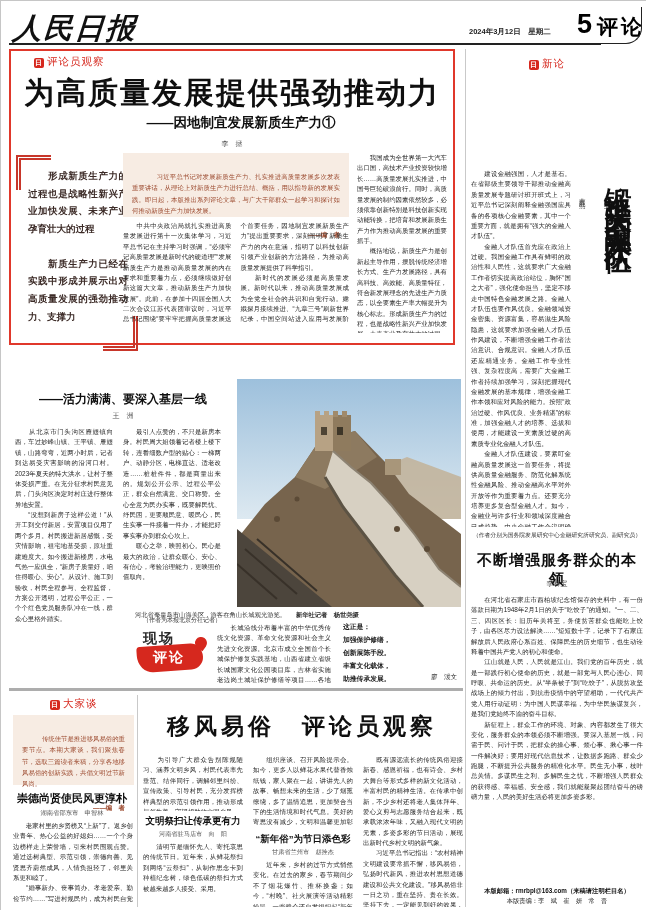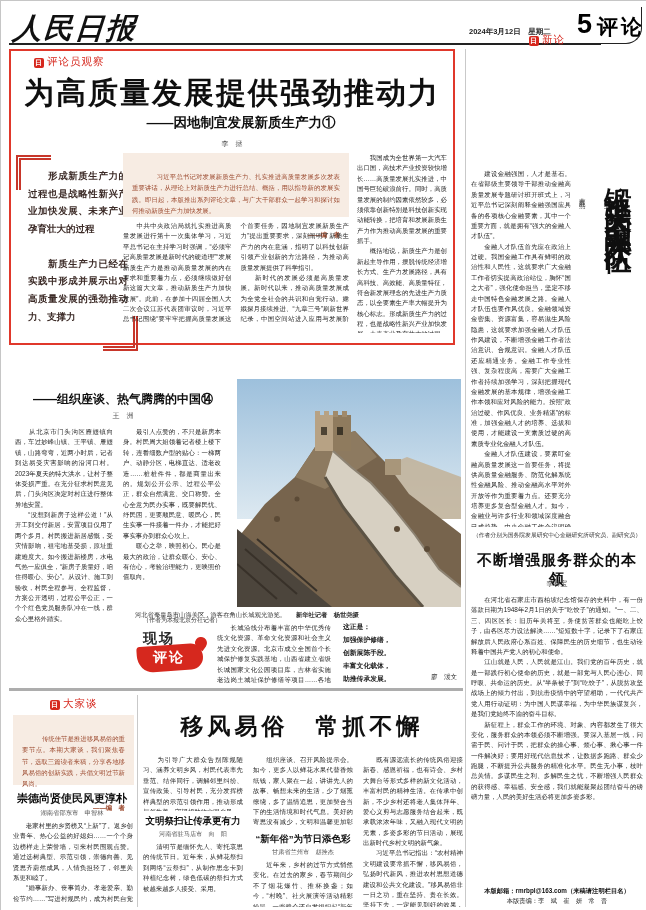--- a/index.html
+++ b/index.html
@@ -78,21 +78,21 @@
     </div>
 
     <div class="abs body-text cols2" style="left:112px;top:170px;width:226px;height:112px;">　　中共中央政治局就扎实推进高质量发展进行第十一次集体学习，习近平总书记在主持学习时强调，“必须牢记高质量发展是新时代的硬道理”“发展新质生产力是推动高质量发展的内在要求和重要着力点，必须继续做好创新这篇大文章，推动新质生产力加快发展”。此前，在参加十四届全国人大二次会议江苏代表团审议时，习近平总书记围绕“要牢牢把握高质量发展这个首要任务，因地制宜发展新质生产力”提出重要要求，深刻阐明了新质生产力的内在意涵，指明了以科技创新引领产业创新的方法路径，为推动高质量发展提供了科学指引。
 　　新时代的发展必须是高质量发展。新时代以来，推动高质量发展成为全党全社会的共识和自觉行动。嫦娥探月接续推进、“九章三号”刷新世界纪录，中国空间站进入应用与发展阶段，创新驱动发展实现新的突破；城乡区域发展协调性、平衡性明显增强，改革开放全面深化，发展动力活力充分激发。</div>
     <div class="abs body-text" style="left:346px;top:102px;width:90px;height:180px;">　　我国成为全世界第一大汽车出口国，高技术产业投资较快增长……高质量发展扎实推进，中国号巨轮破浪前行。同时，高质量发展的制约因素依然较多，必须依靠创新特别是科技创新实现动能转换，把培育和发展新质生产力作为推动高质量发展的重要抓手。
 　　概括地说，新质生产力是创新起主导作用，摆脱传统经济增长方式、生产力发展路径，具有高科技、高效能、高质量特征，符合新发展理念的先进生产力质态，以全要素生产率大幅提升为核心标志。形成新质生产力的过程，也是战略性新兴产业加快发展、未来产业孕育壮大的过程。实践充分证明，科技创新能够催生新产业、新模式、新动能，是发展新质生产力的核心要素。</div>
   </div>
 
   <div class="abs vrule" style="left:464px;top:48px;height:858px;"></div>
 
-  <div class="abs headline center" style="left:8px;top:390px;width:228px;font-size:12px;">——组织座谈、热气腾腾的中国⑭</div>
+  <div class="abs headline center" style="left:8px;top:390px;width:228px;font-size:12px;">——活力满满、要深入基层一线</div>
   <div class="abs byline center" style="left:8px;top:410px;width:228px;font-size:7px;">王　洲</div>
 
   <div class="abs body-text" style="left:14px;top:426px;width:98px;height:254px;">　　从北京市门头沟区雁翅镇向西，车过妙峰山镇、王平镇、雁翅镇，山路弯弯，近两小时后，记者到达易受灾害影响的沿河口村。2023年夏天的特大洪水，让村子整体受损严重。在充分征求村民意见后，门头沟区决定对村庄进行整体异地安置。
 　　“没想到新房子这样公道！”从开工到交付新居，安置项目仅用了两个多月。村民搬进新居感慨，受灾情影响，祖宅地基受损，原址重建难度大。如今搬进新楼房，水电气热一应俱全，“新房子质量好，咱住得暖心、安心”。从设计、施工到验收，村民全程参与、全程监督，方案公开透明，过程公平公正，一个个红色党员服务队冲在一线，群众心里格外踏实。</div>
   <div class="abs body-text" style="left:122px;top:426px;width:98px;height:186px;">　　最引人点赞的，不只是新房本身。村民周大姐领着记者楼上楼下转，连番细数户型的贴心：一梯两户、动静分区，电梯直达、适老改造……桩桩件件，都是商量出来的。规划公开公示、过程公平公正，群众自然满意、交口称赞。全心全意为民办实事，既要解民忧、纾民困，更要顺民意、暖民心，民生实事一件接着一件办，才能把好事实事办到群众心坎上。
 　　暖心之举，映照初心。民心是最大的政治，让群众暖心、安心、有信心，考验治理能力，更映照价值取向。</div>
   <div class="abs" style="left:118px;top:615px;width:102px;font-size:6px;text-align:right;color:#333;">（作者为本报北京分社记者）</div>
 
   <div class="abs" style="left:236px;top:378px;width:224px;height:228px;">
     <svg width="224" height="228" viewBox="0 0 224 228">
@@ -152,40 +152,40 @@
     <span>　　传统佳节是推进移风易俗的重要节点。本期大家谈，我们聚焦春节，选取三篇读者来稿，分享各地移风易俗的创新实践，共倡文明过节新风尚。</span>
     <div class="note-sign">——编　者</div>
   </div>
   <div class="abs headline center" style="left:10px;top:790px;width:122px;font-size:11px;">崇德尚贤使民风更淳朴</div>
   <div class="abs byline center" style="left:10px;top:808px;width:122px;font-size:6.3px;">湖南省邵东市　申智林</div>
   <div class="abs body-text" style="left:12px;top:820px;width:120px;height:84px;">　　老家村里的乡贤榜又“上新”了。返乡创业青年、热心公益的好媳妇……一个个身边榜样走上荣誉墙，引来村民围观点赞。通过选树典型、示范引领，崇德向善、见贤思齐蔚然成风，人情负担轻了，邻里关系更和睦了。
 　　“婚事新办、丧事简办、孝老爱亲、勤俭节约……”写进村规民约，成为村民自觉遵循。发挥榜样作用，用身边事教育身边人，就能让文明乡风、良好家风、淳朴民风滋养人心。</div>
 
   <div class="abs vrule" style="left:136px;top:694px;height:212px;"></div>
 
-  <div class="abs headline center" style="left:140px;top:710px;width:322px;font-size:23px;letter-spacing:4px;">移风易俗　常抓不懈</div>
+  <div class="abs headline center" style="left:140px;top:710px;width:322px;font-size:23px;letter-spacing:4px;">移风易俗　评论员观察</div>
 
   <div class="abs" style="left:142px;top:754px;width:100px;height:152px;overflow:hidden;">
     <div class="body-text" style="height:56px;">　　为引导广大群众告别陈规陋习、涵养文明乡风，村民代表率先垂范、结伴同行，调解邻里纠纷、宣传政策、引导村民，充分发挥榜样典型的示范引领作用，推动形成与邻为善、守望相助的文明乡风。</div>
     <div class="subhead" style="margin:4px 0 2px;">文明祭扫让传承更有力</div>
     <div class="byline center" style="font-size:6.2px;margin-bottom:3px;">河南省驻马店市　向　阳</div>
     <div class="body-text">　　清明节是缅怀先人、寄托哀思的传统节日。近年来，从鲜花祭扫到网络“云祭扫”，从制作思念卡到种植纪念树，绿色低碳的祭扫方式被越来越多人接受、采用。</div>
   </div>
 
   <div class="abs" style="left:252px;top:754px;width:100px;height:152px;overflow:hidden;">
     <div class="body-text" style="height:74px;">　　组织座谈、召开风险提示会。如今，更多人以鲜花水果代替香烛纸钱，家人聚在一起，讲讲先人的故事、畅想未来的生活，少了烟熏缭绕，多了温情追思，更加契合当下的生活情境和时代气息。美好的寄思没有减少，文明和温馨更加彰显，这样的移风易俗让传统更有生命力。</div>
     <div class="subhead" style="margin:4px 0 2px;">“新年俗”为节日添色彩</div>
     <div class="byline center" style="font-size:6.2px;margin-bottom:3px;">甘肃省兰州市　赵拴杰</div>
     <div class="body-text">　　近年来，乡村的过节方式悄然变化。在过去的家乡，春节期间少不了烟花爆竹、推杯换盏；如今，“村晚”、社火展演等活动精彩纷呈，一些群众还自发组织起“新年俗”活动。</div>
   </div>
 
   <div class="abs body-text" style="left:362px;top:754px;width:100px;height:152px;">　　既有源远流长的传统风俗迎接新春、感恩祈福，也有诗会、乡村大舞台等形式多样的新文化活动，丰富村民的精神生活。在传承中创新，不少乡村还将老人集体拜年、爱心义剪与志愿服务结合起来，既承载浓浓年味，又融入现代文明的元素，多姿多彩的节日活动，展现出新时代乡村文明的新气象。
 　　习近平总书记指出：“农村精神文明建设要常抓不懈，移风易俗，弘扬时代新风，推进农村思想道德建设和公共文化建设。”移风易俗非一日之功，重在坚持、贵在长效。坚持下去，一定能见到好的效果，让文明乡风滋养美好生活。</div>
 
-  <div class="abs sec-label" style="left:472px;top:32px;padding-left:39px;">新论</div>
+  <div class="abs sec-label" style="left:472px;top:56px;padding-left:39px;">新论</div>
   <div class="abs body-text" style="left:470px;top:168px;width:100px;height:358px;">　　建设金融强国，人才是基石。在省部级主要领导干部推动金融高质量发展专题研讨班开班式上，习近平总书记深刻阐释金融强国应具备的各项核心金融要素，其中一个重要方面，就是拥有“强大的金融人才队伍”。
 　　金融人才队伍首先应在政治上过硬。我国金融工作具有鲜明的政治性和人民性，这就要求广大金融工作者切实提高政治站位，胸怀“国之大者”，强化使命担当，坚定不移走中国特色金融发展之路。金融人才队伍也要作风优良。金融领域资金密集、资源富集，容易滋生风险隐患，这就要求加强金融人才队伍作风建设，不断增强金融工作者法治意识、合规意识。金融人才队伍还应精通业务。金融工作专业性强、复杂程度高，需要广大金融工作者持续加强学习，深刻把握现代金融发展的基本规律，增强金融工作本领和应对风险的能力。按照“政治过硬、作风优良、业务精湛”的标准，加强金融人才的培养、选拔和使用，才能建设一支素质过硬的高素质专业化金融人才队伍。
 　　金融人才队伍建设，要紧盯金融高质量发展这一首要任务，将提供高质量金融服务、防范化解系统性金融风险、推动金融高水平对外开放等作为重要着力点。还要充分培养更多复合型金融人才。如今，金融业与许多行业和领域深度融合已成趋势。中央金融工作会议明确提出，做好“科技金融、绿色金融、普惠金融、养老金融、数字金融五篇大文章”。因此，金融工作者既要懂金融，也要了解相关行业发展规律，不断拓宽知识边界。</div>
   <div class="abs vbyline" style="left:575px;top:192px;height:120px;">郑醒尘
 
 曹胜熙</div>
   <div class="abs vtitle" style="left:599px;top:166px;height:364px;">锻造强大的金融人才队伍</div>
   <div class="abs center" style="left:470px;top:530px;width:172px;font-size:5.8px;color:#333;">（作者分别为国务院发展研究中心金融研究所研究员、副研究员）</div>
 
   <div class="abs headline center" style="left:470px;top:550px;width:172px;font-size:15px;letter-spacing:1px;">不断增强服务群众的本领</div>

